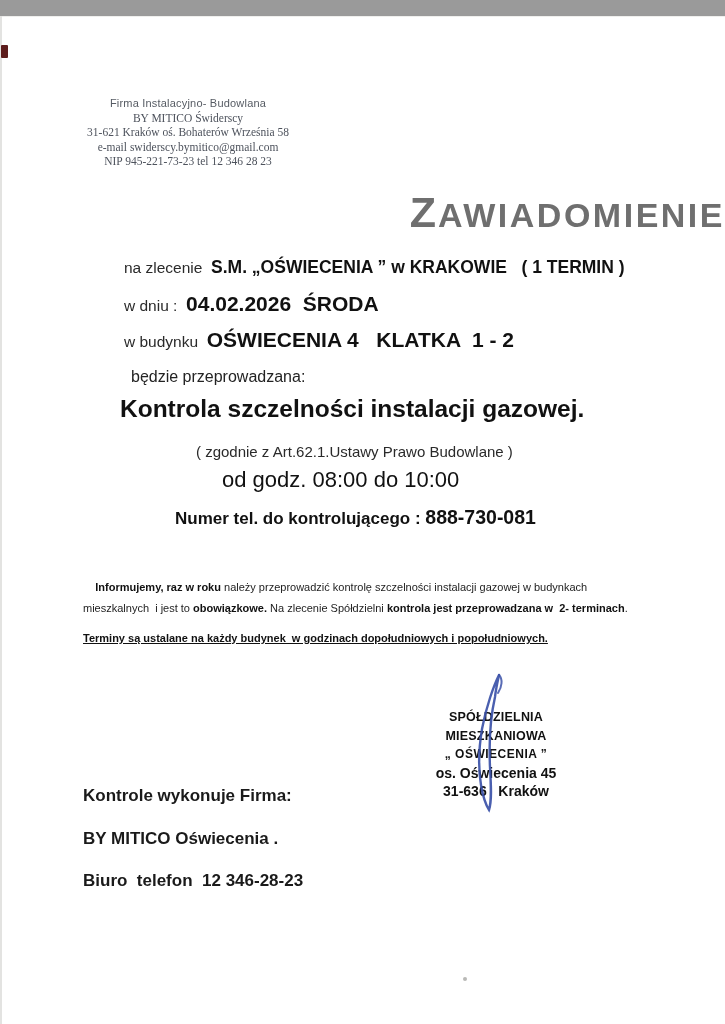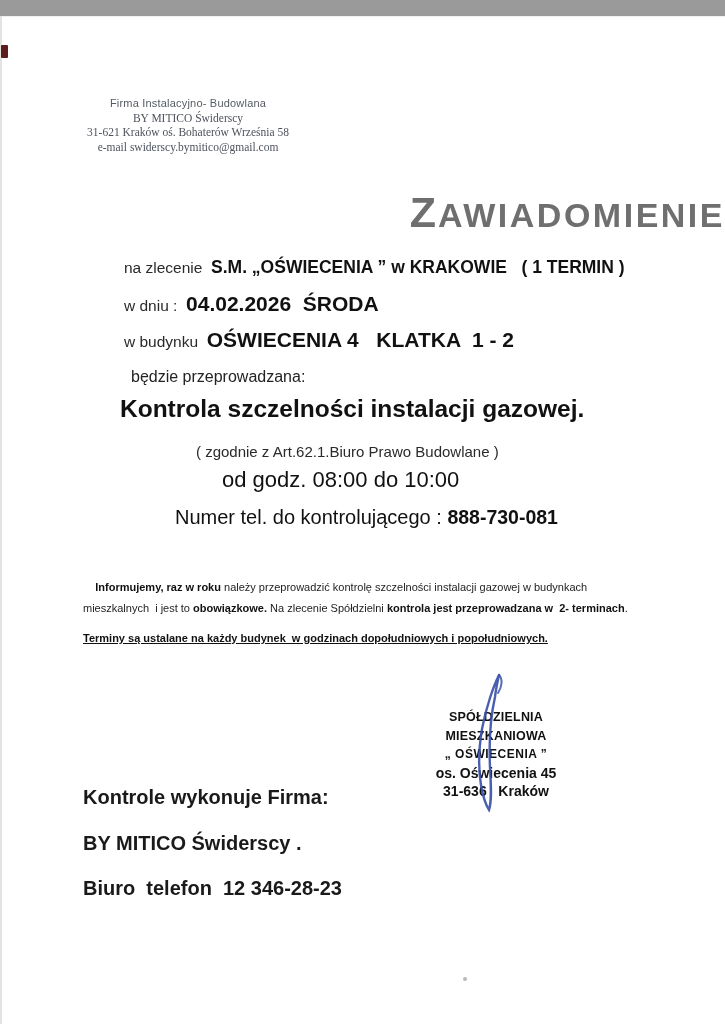--- a/index.html
+++ b/index.html
@@ -34,56 +34,57 @@
   .line-order .val{font-size:17.5px;text-align:center;}
   .line-date{left:124px;top:276px;}
   .line-date .val{font-size:21px;}
   .line-building{left:124px;top:312px;}
   .line-building .val{font-size:21px;}
   .line-willbe{left:131px;top:352px;font-size:16px;color:#232323;}
   .line-subject{left:120px;top:379px;font-size:24.5px;font-weight:bold;color:#111;}
   .line-legal{left:196px;top:427px;font-size:15px;color:#2a2a2a;}
   .line-hours{left:222px;top:451px;font-size:22px;font-weight:normal;color:#111;}
   .line-phone{left:175px;top:490px;}
-  .line-phone .lbl{font-size:20px;font-weight:normal;color:#111;}
+  .line-phone .lbl{font-size:17px;font-weight:bold;color:#111;}
   .line-phone .num{font-size:19.5px;font-weight:bold;color:#111;}
 
   
   .para{left:83px;width:567px;font-size:11px;line-height:21px;color:#1d1d1d;}
   .para .b{font-weight:bold;color:#111;}
   .para1{top:540px;}
   .para2{top:612px;font-weight:bold;color:#111;text-decoration:underline;}
 
   
   .coop{left:405px;top:692px;width:182px;text-align:center;font-weight:bold;color:#111;line-height:18.5px;}
   .coop .l1{font-size:12.5px;letter-spacing:.2px;}
   .coop .l2{font-size:12px;letter-spacing:.5px;}
   .coop .l3{font-size:14px;}
   .coop .l4{font-size:14px;}
   .ink{left:452px;top:655px;width:80px;height:145px;pointer-events:none;}
 
   
-  .contractor{left:83px;top:770px;width:360px;font-weight:bold;color:#1a1a1a;font-size:20px;}
+  .contractor{left:83px;top:770px;width:360px;font-weight:bold;color:#1a1a1a;font-size:17px;}
   .contractor div{margin-bottom:22.5px;}
 </style>
 </head>
 <body>
 
 <div class="page">
 
   <div class="abs edge-top"></div>
   <div class="abs edge-left"></div>
   <div class="abs corner-mark"></div>
   <div class="abs speck"></div>
 
   <div class="abs letterhead">
     <div class="lh-sans">Firma  Instalacyjno- Budowlana</div>
     <div class="lh-serif">BY MITICO Świderscy</div>
     <div class="lh-serif">31-621 Kraków oś. Bohaterów Września 58</div>
     <div class="lh-serif">e-mail swiderscy.bymitico@gmail.com</div>
+    <div class="lh-serif">NIP 945-221-73-23   tel 12 346 28 23</div>
   </div>
 
   <div class="abs title">
     <span class="first">Z</span><span class="rest">AWIADOMIENIE</span>
   </div>
 
   <div class="abs line-order">
     <span class="lead pre">na zlecenie  </span><span class="val pre">S.M. „OŚWIECENIA ” w KRAKOWIE   ( 1 TERMIN )</span>
   </div>
 
@@ -92,21 +93,21 @@
   </div>
 
   <div class="abs line-building">
     <span class="lead pre">w budynku  </span><span class="val pre">OŚWIECENIA 4   KLATKA  1 - 2</span>
   </div>
 
   <div class="abs line-willbe pre">będzie przeprowadzana:</div>
 
   <div class="abs line-subject pre">Kontrola szczelności instalacji gazowej.</div>
 
-  <div class="abs line-legal pre">( zgodnie z Art.62.1.Biuro Prawo Budowlane )</div>
+  <div class="abs line-legal pre">( zgodnie z Art.62.1.Ustawy Prawo Budowlane )</div>
 
   <div class="abs line-hours pre">od godz. 08:00 do 10:00</div>
 
   <div class="abs line-phone">
     <span class="lbl pre">Numer tel. do kontrolującego : </span><span class="num pre">888-730-081</span>
   </div>
 
   <div class="abs para para1 pre">
     <span class="b pre">Informujemy, raz w roku</span><span class="pre"> należy przeprowadzić kontrolę szczelności instalacji gazowej w budynkach mieszkalnych  i jest to </span><span class="b pre">obowiązkowe.</span><span class="pre"> Na zlecenie Spółdzielni </span><span class="b pre">kontrola jest przeprowadzana w  2- terminach</span><span class="pre">.</span>
   </div>
@@ -121,17 +122,17 @@
   </div>
 
   <svg class="abs ink" viewBox="0 0 80 145" aria-hidden="true">
     <path d="M47,4 C42,14 34,36 30,58 C27,76 26,96 29,114 C31,126 34,134 37,139
              C40,130 39,114 38,96 C37,74 38,48 43,26 C44,17 46,9 47,4" fill="none" stroke="#3b51a8" stroke-width="2.4" stroke-linecap="round" opacity="0.92"></path>
     <path d="M47,4 C51,8 50,16 46,22" fill="none" stroke="#3b51a8" stroke-width="2" stroke-linecap="round" opacity="0.85"></path>
   </svg>
 
   <div class="abs contractor">
     <div class="pre">Kontrole wykonuje Firma:</div>
-    <div class="pre">BY MITICO Świderscy .</div>
+    <div class="pre">BY MITICO Oświecenia .</div>
     <div class="pre">Biuro  telefon  12 346-28-23</div>
   </div>
 
 </div>
 
 </body></html>

